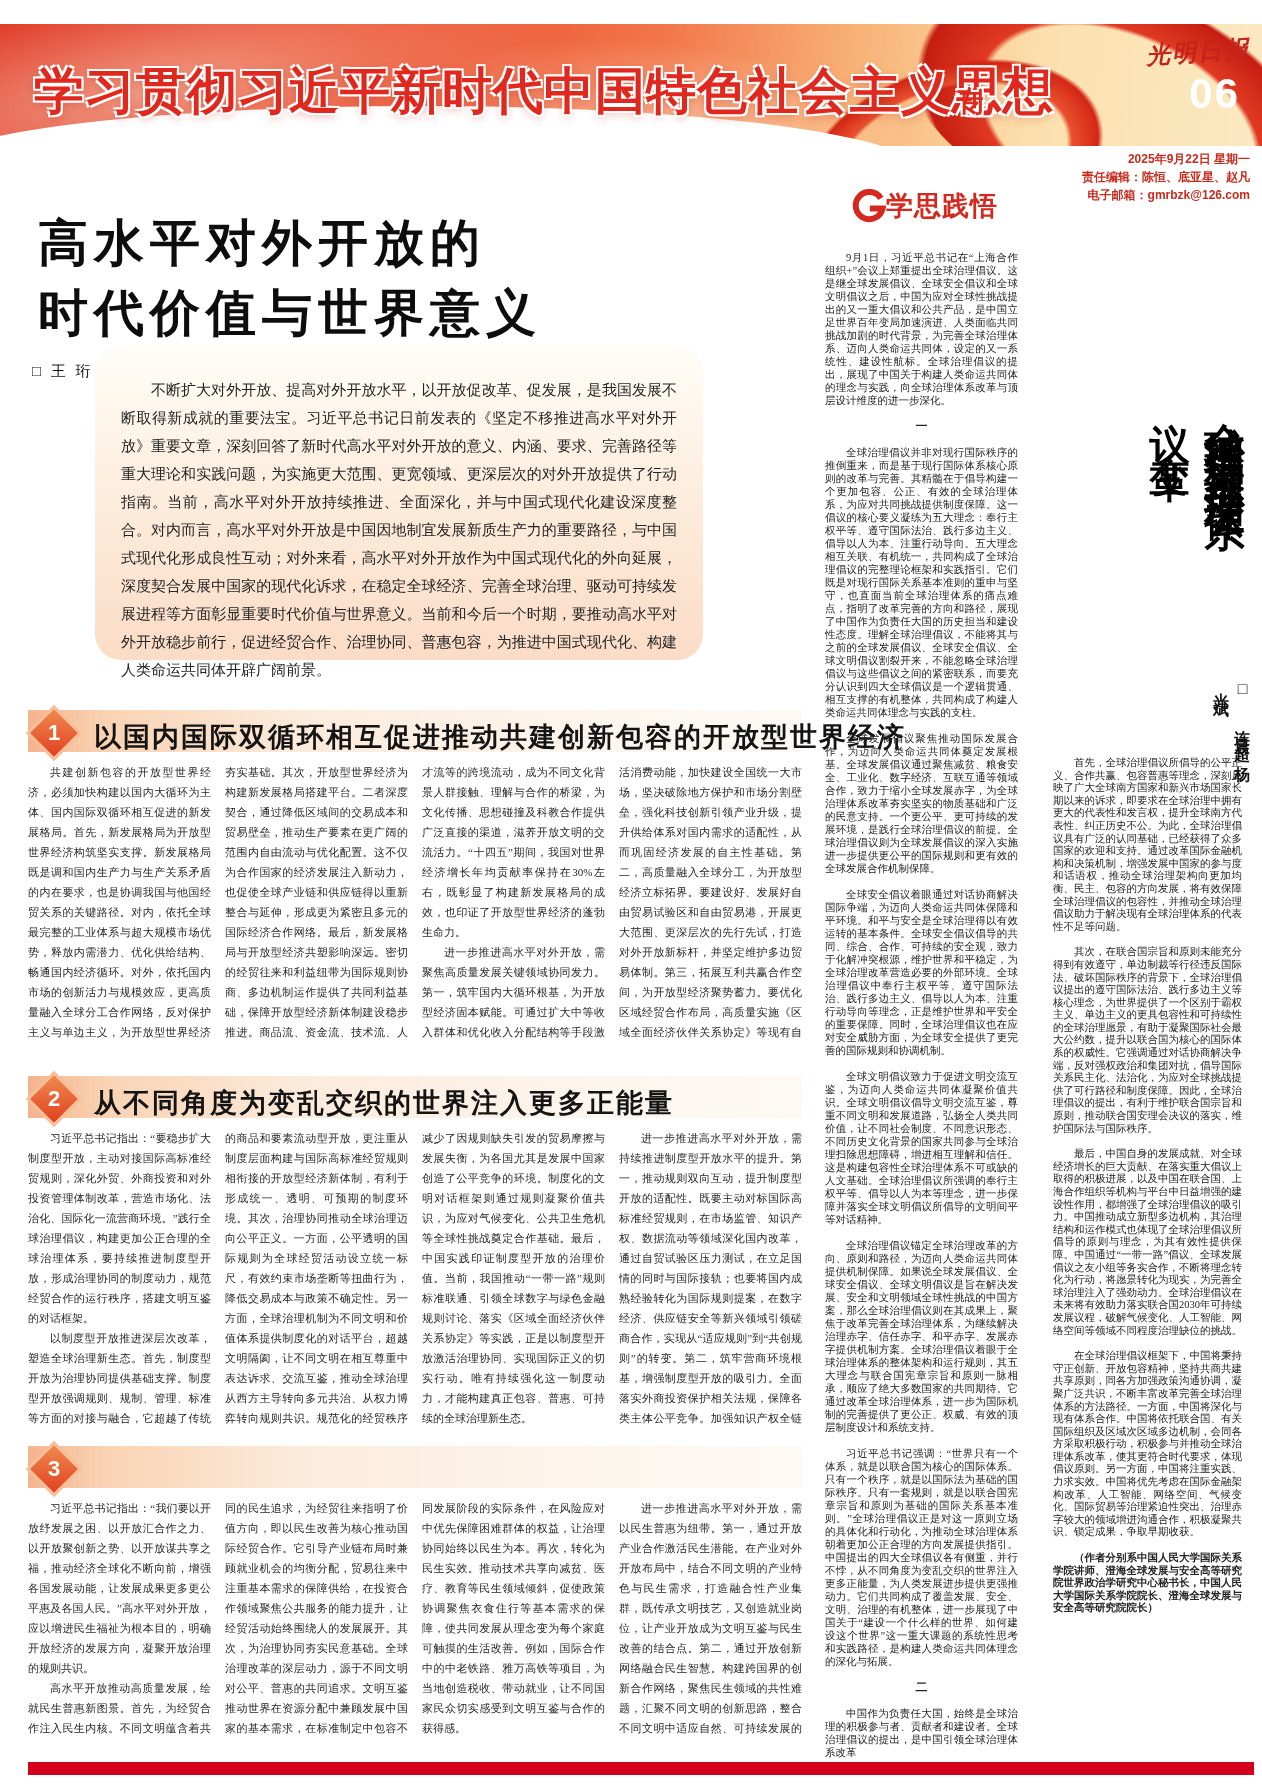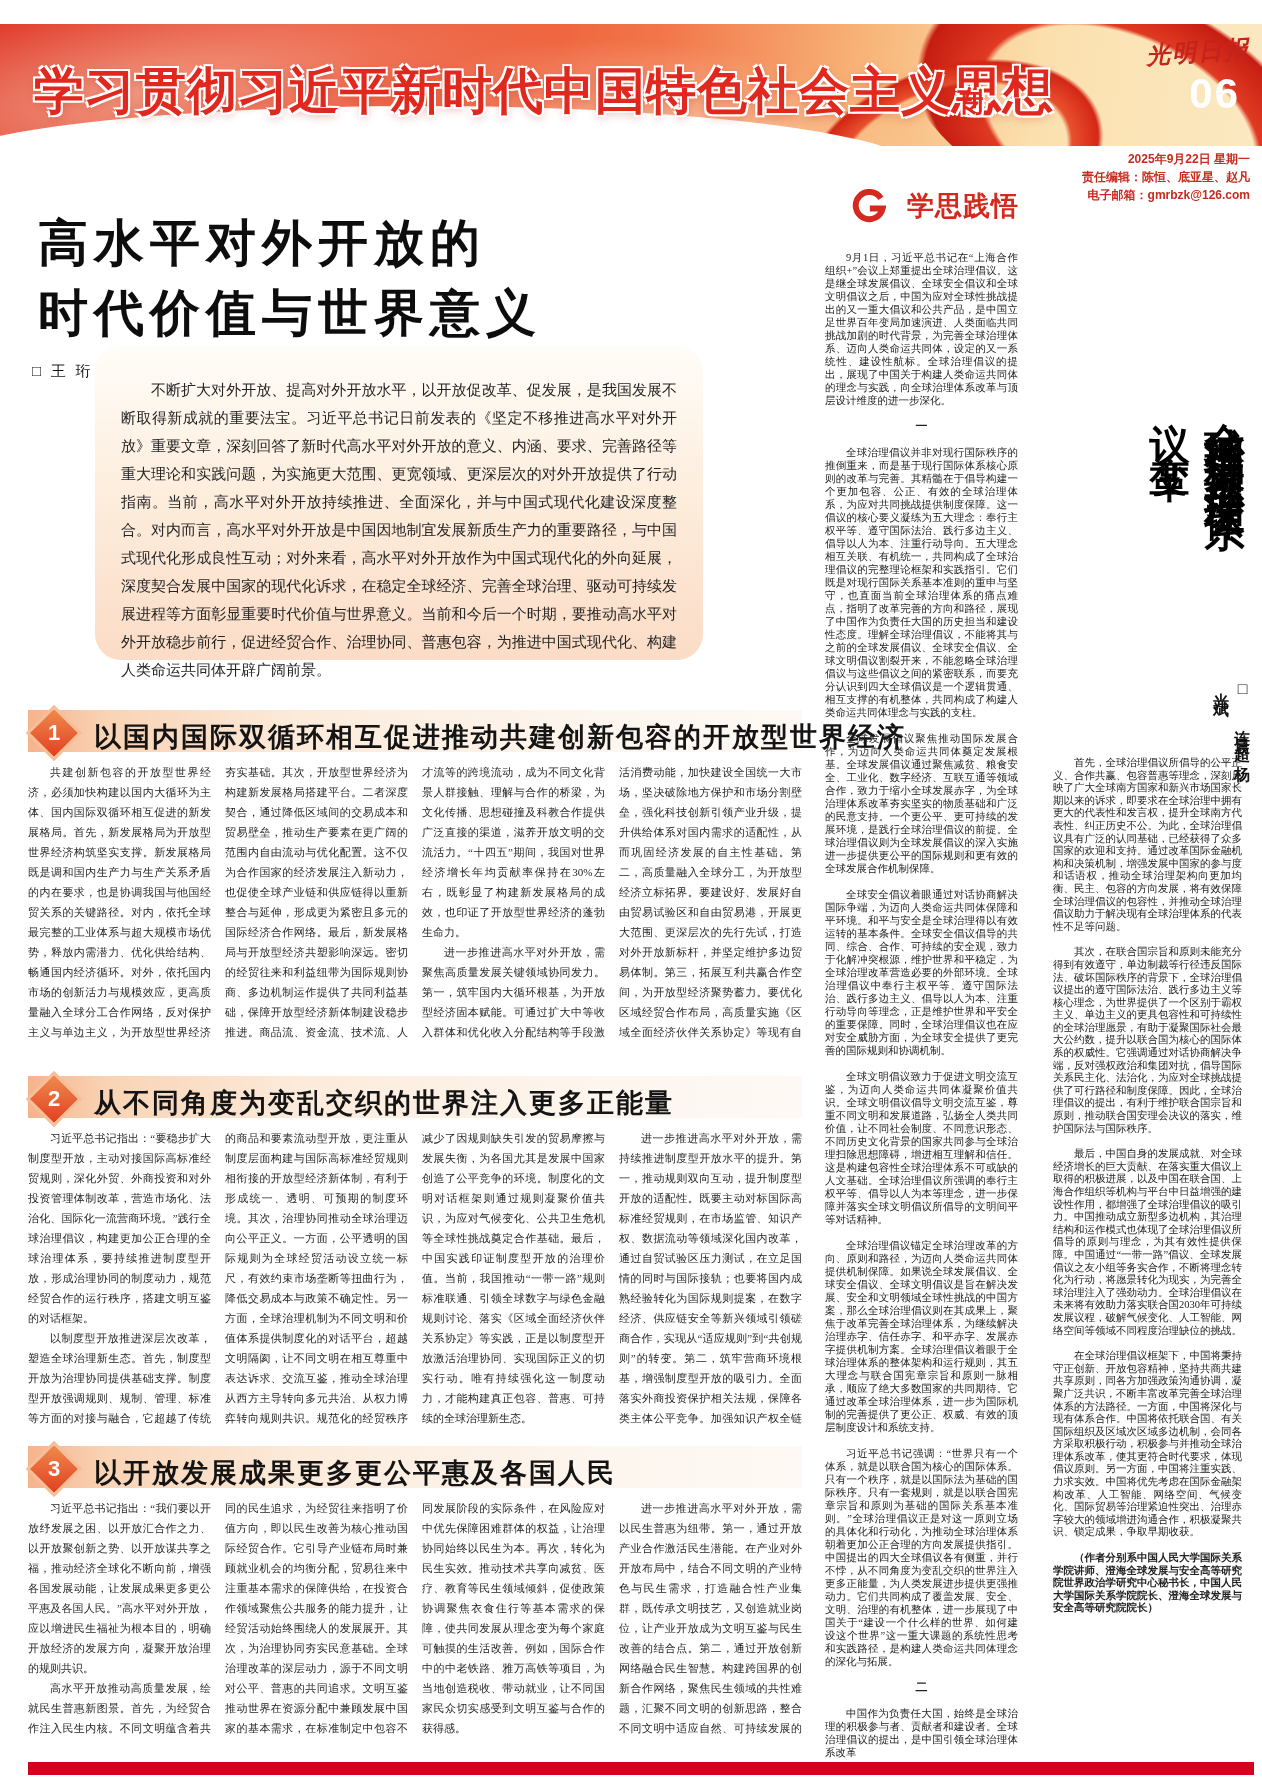--- a/index.html
+++ b/index.html
@@ -45,21 +45,21 @@
   .sec-bar h2{position:absolute;left:66px;top:6px;margin:0;font-size:27px;line-height:42px;font-weight:900;letter-spacing:2px;color:#141414;white-space:nowrap;}
 
   .sec-body{position:absolute;left:28px;width:774px;column-count:4;column-gap:14px;overflow:hidden;
           font-size:11px;line-height:20px;text-align:justify;color:#1f1f1f;}
   .sec-body p{margin:0;text-indent:2em;}
   .sec-body .author-note,.col-flow .author-note{font-weight:bold;font-family:Liberation Mono, monospace;}
 
   .bottom-rule{position:absolute;left:28px;top:1762px;width:1226px;height:13px;background:#d5001e;}
 
   
-  .badge{position:absolute;left:852px;top:188px;display:flex;align-items:center;gap:21px;}
+  .badge{position:absolute;left:852px;top:188px;display:flex;align-items:center;gap:0;}
   .badge .label{font-family:"Liberation Sans",sans-serif;font-weight:900;font-size:27px;color:#d5281e;letter-spacing:1px;}
   .col-flow{position:absolute;overflow:hidden;font-size:10.5px;line-height:13px;text-align:justify;color:#222;}
   .col-flow p{margin:13px;text-indent:2em;}
   .col-a{left:812px;top:238px;width:219px;height:1520px;}
   .col-b{left:1040px;top:744px;width:215px;height:1014px;line-height:12.6px;}
   .sec-marker{text-align:center;font-weight:bold;font-size:12px;margin:6px 0;}
 
   .vtitle-block{position:absolute;left:1052px;top:262px;height:505px;width:200px;}
   .vtitle-inner{position:absolute;right:0;top:0;height:100%;writing-mode:vertical-rl;display:flex;}
   .vtitle-main{font-size:40px;font-weight:900;letter-spacing:6px;padding-top:128px;padding-left:10px;color:#000;}
@@ -119,21 +119,20 @@
   <div class="sec-body" style="top:1128px;height:308px;">
       <p>习近平总书记指出：“要稳步扩大制度型开放，主动对接国际高标准经贸规则，深化外贸、外商投资和对外投资管理体制改革，营造市场化、法治化、国际化一流营商环境。”践行全球治理倡议，构建更加公正合理的全球治理体系，要持续推进制度型开放，形成治理协同的制度动力，规范经贸合作的运行秩序，搭建文明互鉴的对话框架。</p>
       <p>以制度型开放推进深层次改革，塑造全球治理新生态。首先，制度型开放为治理协同提供基础支撑。制度型开放强调规则、规制、管理、标准等方面的对接与融合，它超越了传统的商品和要素流动型开放，更注重从制度层面构建与国际高标准经贸规则相衔接的开放型经济新体制，有利于形成统一、透明、可预期的制度环境。其次，治理协同推动全球治理迈向公平正义。一方面，公平透明的国际规则为全球经贸活动设立统一标尺，有效约束市场垄断等扭曲行为，降低交易成本与政策不确定性。另一方面，全球治理机制为不同文明和价值体系提供制度化的对话平台，超越文明隔阂，让不同文明在相互尊重中表达诉求、交流互鉴，推动全球治理从西方主导转向多元共治、从权力博弈转向规则共识。规范化的经贸秩序减少了因规则缺失引发的贸易摩擦与发展失衡，为各国尤其是发展中国家创造了公平竞争的环境。制度化的文明对话框架则通过规则凝聚价值共识，为应对气候变化、公共卫生危机等全球性挑战奠定合作基础。最后，中国实践印证制度型开放的治理价值。当前，我国推动“一带一路”规则标准联通、引领全球数字与绿色金融规则讨论、落实《区域全面经济伙伴关系协定》等实践，正是以制度型开放激活治理协同、实现国际正义的切实行动。唯有持续强化这一制度动力，才能构建真正包容、普惠、可持续的全球治理新生态。</p>
       <p>进一步推进高水平对外开放，需持续推进制度型开放水平的提升。第一，推动规则双向互动，提升制度型开放的适配性。既要主动对标国际高标准经贸规则，在市场监管、知识产权、数据流动等领域深化国内改革，通过自贸试验区压力测试，在立足国情的同时与国际接轨；也要将国内成熟经验转化为国际规则提案，在数字经济、供应链安全等新兴领域引领磋商合作，实现从“适应规则”到“共创规则”的转变。第二，筑牢营商环境根基，增强制度型开放的吸引力。全面落实外商投资保护相关法规，保障各类主体公平竞争。加强知识产权全链条保护，提升执法公信力。加强开放政策的宣传与解读，通过稳定政策预期，让全球投资者愿来、能留、善发展，将制度优势转化为合作成效。第三，打造高水平开放平台，拓展制度型开放的影响力。高标准建设自由贸易试验区、自由贸易港，赋予其更大改革自主权，在投资准入、贸易便利化、金融开放等领域开展突破性试点。依托进博会、服贸会等国家级展会平台，推动全球要素资源高效对接，使其成为展示制度型开放成效、凝聚共识的重要窗口。第四，赋能全球共同发展，彰显制度型开放的价值。将发展中国家基础设施缺口、数字鸿沟等议题纳入核心议程，通过机制设计引导资源定向流动，使制度红利切实转化为普惠发展动能。</p>
     </div>
 
   <div class="sec-bar" style="top:1446px;">
     <div class="diamond">
         <span>3</span>
       </div>
-    <h2>以开放发展成果更多更公平惠及各国人民</h2>
   </div>
   <div class="sec-body" style="top:1498px;height:258px;">
       <p>习近平总书记指出：“我们要以开放纾发展之困、以开放汇合作之力、以开放聚创新之势、以开放谋共享之福，推动经济全球化不断向前，增强各国发展动能，让发展成果更多更公平惠及各国人民。”高水平对外开放，应以增进民生福祉为根本目的，明确开放经济的发展方向，凝聚开放治理的规则共识。</p>
       <p>高水平开放推动高质量发展，绘就民生普惠新图景。首先，为经贸合作注入民生内核。不同文明蕴含着共同的民生追求，为经贸往来指明了价值方向，即以民生改善为核心推动国际经贸合作。它引导产业链布局时兼顾就业机会的均衡分配，贸易往来中注重基本需求的保障供给，在投资合作领域聚焦公共服务的能力提升，让经贸活动始终围绕人的发展展开。其次，为治理协同夯实民意基础。全球治理改革的深层动力，源于不同文明对公平、普惠的共同追求。文明互鉴推动世界在资源分配中兼顾发展中国家的基本需求，在标准制定中包容不同发展阶段的实际条件，在风险应对中优先保障困难群体的权益，让治理协同始终以民生为本。再次，转化为民生实效。推动技术共享向减贫、医疗、教育等民生领域倾斜，促使政策协调聚焦衣食住行等基本需求的保障，使共同发展从理念变为每个家庭可触摸的生活改善。例如，国际合作中的中老铁路、雅万高铁等项目，为当地创造税收、带动就业，让不同国家民众切实感受到文明互鉴与合作的获得感。</p>
       <p>进一步推进高水平对外开放，需以民生普惠为纽带。第一，通过开放产业合作激活民生潜能。在产业对外开放布局中，结合不同文明的产业特色与民生需求，打造融合性产业集群，既传承文明技艺，又创造就业岗位，让产业开放成为文明互鉴与民生改善的结合点。第二，通过开放创新网络融合民生智慧。构建跨国界的创新合作网络，聚焦民生领域的共性难题，汇聚不同文明的创新思路，整合不同文明中适应自然、可持续发展的智慧，开展联合研究与技术攻关，让开放的创新网络成为融合多元文明智慧解决民生问题的平台。第三，通过开放金融合作助力民生项目。创新金融对外开放模式，引导国际金融资源向民生项目倾斜，建立专项合作基金，支持既能体现当代科技品质，又能切实改善民众生活的项目，以金融促进文明传承与民生改善。第四，通过开放人才交流增进文明共识。扩大人才对外开放与交流范围，鼓励民生领域专业人才分享服务经验，增进对彼此民生文化与实践的理解，让人才开放成为促进文明互鉴、优化民生服务的桥梁。</p>
     </div>
 
   <div class="badge">
     <svg width="34" height="34" viewBox="0 0 40 40">
       <path d="M34 11 A 16 16 0 1 0 36 23 L 21 23" stroke="#d5281e" stroke-width="7" fill="none"></path>

